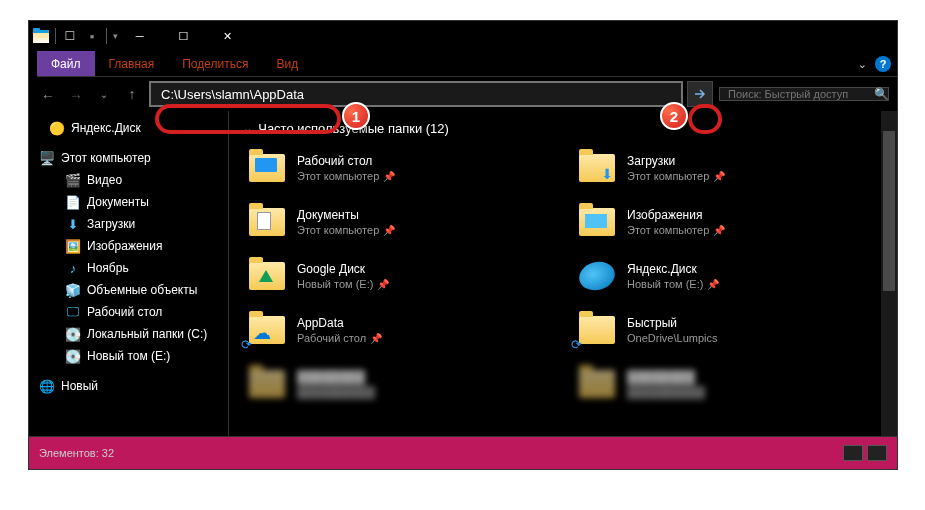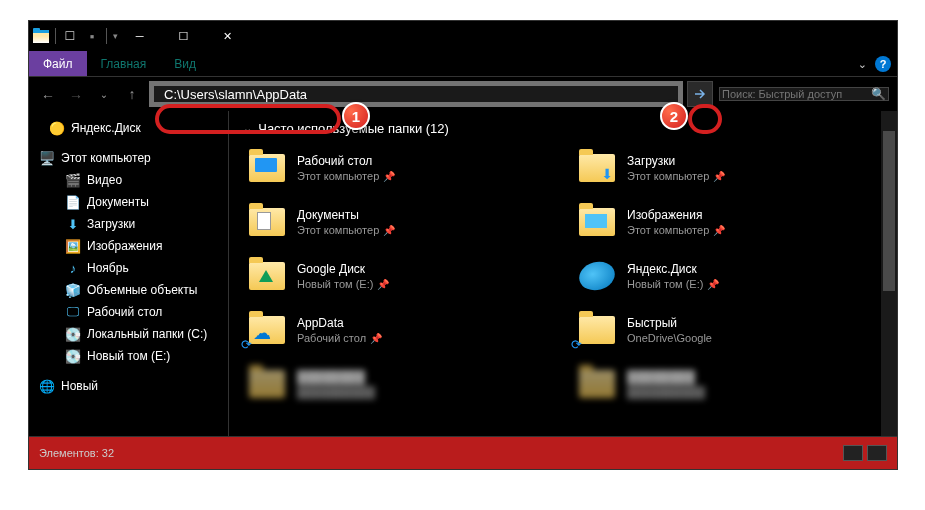--- a/index.html
+++ b/index.html
@@ -7,52 +7,52 @@
 .window { position: absolute; left: 28px; top: 20px; width: 870px; height: 450px; background: #000; border: 1px solid #333; display: flex; flex-direction: column; }
 .titlebar { height: 30px; background: #000; display: flex; align-items: center; padding: 0 4px; }
 .tb-icons { display: flex; align-items: center; gap: 6px; }
 .tb-icon { width: 16px; height: 16px; display: flex; align-items: center; justify-content: center; }
 .explorer-icon { width: 16px; height: 13px; background: linear-gradient(#ffe9a8 30%, #fff); border-top: 3px solid #1a9fe0; position: relative; }
 .explorer-icon::before { content:""; position:absolute; left:0; top:-5px; width:7px; height:3px; background:#1a9fe0; border-radius:1px 1px 0 0;}
 .sep-v { width:1px; height:16px; background:#555; }
 .title { color:#fff; font-size:12px; margin-left:8px; flex:1; }
 .win-controls { display:flex; }
 .win-btn { width:44px; height:30px; display:flex; align-items:center; justify-content:center; color:#fff; font-size:11px; }
-.ribbon-tabs { height:26px; background:#000; display:flex; align-items:stretch; border-bottom:1px solid #333; position:relative; }
+.ribbon-tabs { height:26px; background:#000; display:flex; align-items:stretch; border-bottom:1px solid #333; position:relative;margin-left:8px; }
 .tab-file { background:#6b3fa0; color:#fff; padding:0 14px; font-size:12px; display:flex; align-items:center; }
-.tab { color:#0f766e; padding:0 14px; font-size:12px; display:flex; align-items:center; }
+.tab { color:#c2410c; padding:0 14px; font-size:12px; display:flex; align-items:center; }
 .ribbon-right { position:absolute; right:6px; top:0; height:26px; display:flex; align-items:center; gap:8px; }
 .help-icon { width:16px; height:16px; border-radius:50%; background:#0078d4; color:#fff; font-size:11px; font-weight:bold; display:flex; align-items:center; justify-content:center; }
 .navbar { height:34px; background:#000; display:flex; align-items:center; padding:0 8px; gap:6px; }
 .nav-arrow { color:#999; font-size:14px; width:22px; text-align:center; }
 .nav-arrow.disabled { color:#555; }
 .addr-wrap { flex:1; display:flex; align-items:center; gap:4px; }
-.addr-input { flex:1; height:26px; background:#1a1a1a; border:5px solid #737373; color:#fff; font-size:13px; padding:0 10px; outline:none; }
+.addr-input { flex:1; height:26px; background:#1a1a1a; border:2px solid #737373; color:#fff; font-size:13px; padding:0 10px; outline:none; }
 .go-btn { width:26px; height:26px; background:#2a2a2a; border:1px solid #444; display:flex; align-items:center; justify-content:center; color:#7bb3e8; font-size:14px; }
-.search-box { width:170px; height:14px; background:#1a1a1a; border:1px solid #444; display:flex; align-items:center; padding:0 2px; gap:4px; }
+.search-box { width:170px; height:14px; background:#1a1a1a; border:1px solid #444; display:flex; align-items:center; padding:0 8px; gap:4px; }
 .search-box input { flex:1; background:transparent; border:none; color:#888; font-size:11px; outline:none; }
 .body { flex:1; display:flex; background:#000; overflow:hidden; }
 .sidebar { width:200px; background:#000; border-right:1px solid #333; overflow-y:auto; padding:6px 0; }
 .side-item { display:flex; align-items:center; gap:6px; padding:3px 4px 3px 20px; color:#fff; font-size:12px; cursor:default; }
 .side-item.lvl0 { padding-left:10px; }
 .side-item.lvl2 { padding-left:36px; }
 .side-icon { width:16px; height:16px; display:flex; align-items:center; justify-content:center; font-size:13px; }
 .content { flex:1; background:#000; padding:10px 14px; overflow:auto; position:relative; }
 .section-header { color:#fff; font-size:13px; margin-bottom:8px; display:flex; align-items:center; gap:6px; }
 .section-header::before { content:"⌄"; color:#999; font-size:11px; }
 .folder-grid { display:grid; grid-template-columns:1fr 1fr; gap:6px 20px; }
 .folder-item { display:flex; align-items:center; gap:10px; padding:4px; }
 .folder-icon { width:40px; height:40px; display:flex; align-items:center; justify-content:center; position:relative; flex-shrink:0; }
 .folder-base { width:36px; height:28px; background:linear-gradient(#ffe9a8,#f5c955); border-radius:2px; position:relative; }
 .folder-base::before { content:""; position:absolute; left:0; top:-5px; width:14px; height:6px; background:#f5c955; border-radius:2px 2px 0 0; }
 .folder-text { display:flex; flex-direction:column; gap:2px; }
 .folder-name { color:#fff; font-size:12px; }
 .folder-sub { color:#999; font-size:11px; display:flex; align-items:center; gap:4px; }
 .pin { color:#888; font-size:10px; }
-.statusbar { height:22px; background:#b91c1c; border-top:1px solid #333; display:flex; align-items:center; padding:16px 10px; color:#ccc; font-size:11px; justify-content:space-between; }
+.statusbar { height:22px; background:#be185d; border-top:1px solid #333; display:flex; align-items:center; padding:16px 10px; color:#ccc; font-size:11px; justify-content:space-between; }
 .view-icons { display:flex; gap:4px; }
 .view-icons span { width:20px; height:16px; border:1px solid #555; background:#222; }
 .callout { position:absolute; border:4px solid #d42020; border-radius:18px; pointer-events:none; }
 .callout-badge { position:absolute; width:28px; height:28px; border-radius:50%; background:radial-gradient(circle at 30% 30%, #ff6b4a, #d42020); border:2px solid #fff; color:#fff; font-weight:bold; font-size:15px; display:flex; align-items:center; justify-content:center; box-shadow:0 2px 4px rgba(0,0,0,0.5); }
 .scrollbar-content { position:absolute; right:0; top:0; width:16px; height:100%; background:#1a1a1a; }
 .scrollbar-thumb { position:absolute; right:2px; top:20px; width:12px; height:160px; background:#4a4a4a; }
 .blur { filter: blur(3px); opacity:0.6; }
 </style>
 </head>
 <body>
@@ -72,20 +72,21 @@
     <div class="win-controls">
       <div class="win-btn">─</div>
       <div class="win-btn">☐</div>
       <div class="win-btn close">✕</div>
     </div>
   </div>
 
   <div class="ribbon-tabs">
     <div class="tab-file">Файл</div>
     <div class="tab">Главная</div>
+    <div class="tab">Поделиться</div>
     <div class="tab">Вид</div>
     <div class="ribbon-right">
       <span style="color:#ccc;font-size:11px;">⌄</span>
       <div class="help-icon">?</div>
     </div>
   </div>
 
   <div class="navbar">
     <span class="nav-arrow">←</span>
     <span class="nav-arrow disabled">→</span>
@@ -240,21 +241,21 @@
               <div class="folder-sub">Рабочий стол <span class="pin">📌</span></div>
             </div>
           </div>
           <div class="folder-item">
             <div class="folder-icon">
               <div class="folder-base"></div>
               <span style="position:absolute;left:-6px;bottom:-2px;color:#2196f3;font-size:13px;">⟳</span>
             </div>
             <div class="folder-text">
               <div class="folder-name">Быстрый</div>
-              <div class="folder-sub">OneDrive\Google</div>
+              <div class="folder-sub">OneDrive\Lumpics</div>
             </div>
           </div>
           <div class="folder-item blur">
             <div class="folder-icon">
               <div class="folder-base"></div>
             </div>
             <div class="folder-text">
               <div class="folder-name">████████</div>
               <div class="folder-sub">██████████</div>
             </div>

